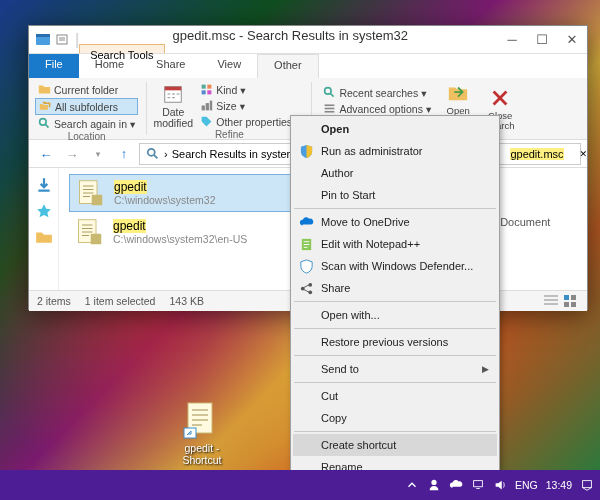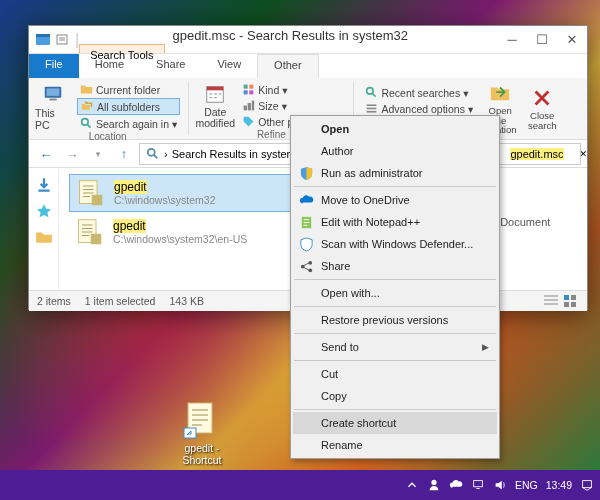--- a/index.html
+++ b/index.html
@@ -89,28 +89,20 @@
     <div class="tab file">File</div>
     <div class="tab">Home</div>
     <div class="tab">Share</div>
     <div class="tab">View</div>
     <div class="tab active">Other</div>
   </div>
 
   <div class="ribbon">
     <div class="rgroup">
       <div class="rgroup-body">
-        <div class="rbig">
-          <svg class="rico" viewBox="0 0 24 24">
-              <rect x="3" y="4" width="18" height="12" fill="#3a6ea8" rx="1"></rect>
-              <rect x="5" y="6" width="14" height="8" fill="#7ab0e0"></rect>
-              <rect x="8" y="17" width="8" height="2" fill="#888"></rect>
-            </svg>
-          <span>This PC</span>
-        </div>
         <div class="rcol">
           <div class="ritem">
               <svg class="smico" viewBox="0 0 16 16">
                 <path d="M1 3h5l2 2h7v8H1z" fill="#f0c060"></path>
               </svg>
               <span>Current folder</span>
             </div>
           <div class="ritem sel">
               <svg class="smico" viewBox="0 0 16 16">
                 <path d="M1 5h4l1 1h5v6H1z" fill="#f0c060"></path>
@@ -267,28 +259,29 @@
           <rect x="8" y="1" width="5" height="5" fill="#888"></rect>
           <rect x="1" y="8" width="5" height="5" fill="#888"></rect>
           <rect x="8" y="8" width="5" height="5" fill="#888"></rect>
         </svg>
     </span>
   </div>
 </div>
 
 <div class="ctxmenu">
   <div class="ctxitem bold">Open</div>
-  <div class="ctxitem">Author</div>
   <div class="ctxitem">
       <svg class="ctxico" viewBox="0 0 16 16">
         <path d="M8 1l6 2v5c0 4-3 6-6 7-3-1-6-3-6-7V3z" fill="#4a9ee0"></path>
         <path d="M8 1l6 2v5c0 4-3 6-6 7V1z" fill="#f0c030"></path>
       </svg>
       <span>Run as administrator</span>
     </div>
+  <div class="ctxitem">Author</div>
+  <div class="ctxitem">Pin to Start</div>
   <div class="ctxsep"></div>
   <div class="ctxitem">
       <svg class="ctxico" viewBox="0 0 16 16">
         <path d="M4 11a3 3 0 010-6 4 4 0 017-1 3 3 0 012 6H4z" fill="#0a78d4"></path>
       </svg>
       <span>Move to OneDrive</span>
     </div>
   <div class="ctxitem">
       <svg class="ctxico" viewBox="0 0 16 16">
         <rect x="3" y="2" width="10" height="12" fill="#8ac858"></rect>

